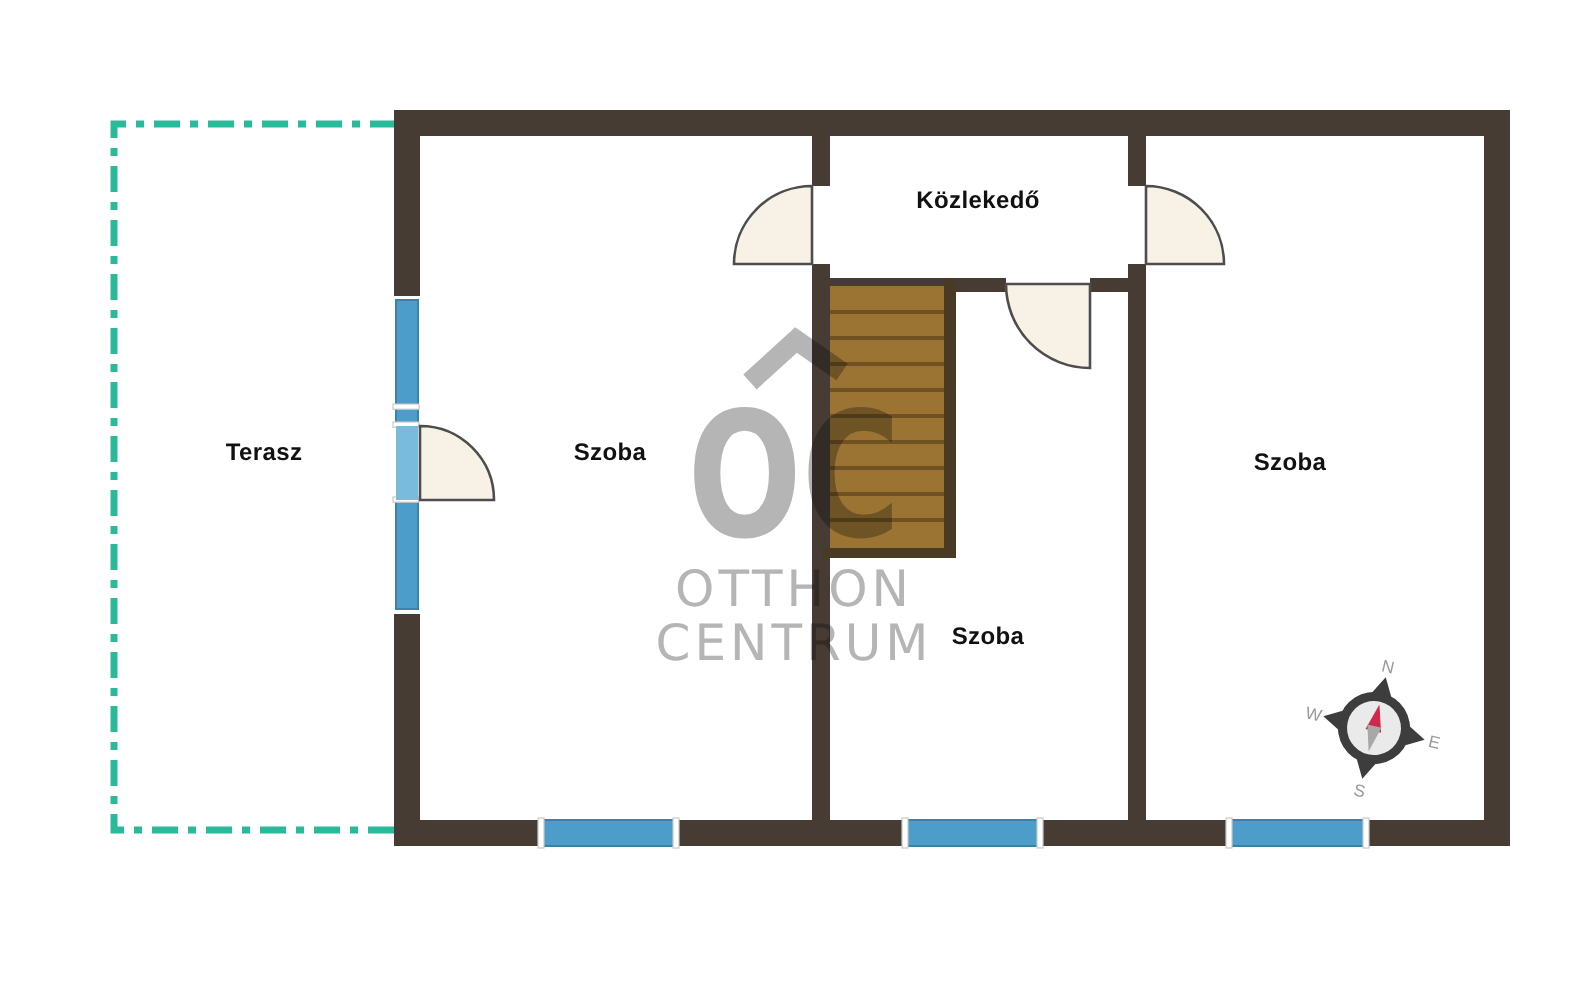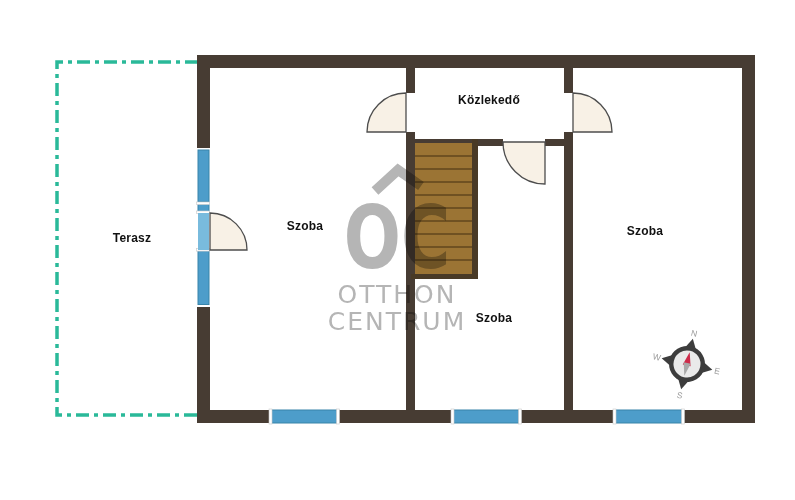--- a/index.html
+++ b/index.html
@@ -124,19 +124,19 @@
       <polygon points="0,12 3.6,-1 -3.6,-1" fill="#a8a8a8"></polygon>
       <g text-anchor="middle" fill="#9a9a9a">
         <text class="compass-letter" x="0" y="-28.5">N</text>
         <text class="compass-letter" x="31" y="3">E</text>
         <text class="compass-letter" x="0" y="35">S</text>
         <text class="compass-letter" x="-31" y="3">W</text>
       </g>
     </g>
   </svg>
 
-  <div class="room-label" style="left:132px;top:238px;">Terasz</div>
+  <div class="room-label" style="left:132px;top:226px;">Terasz</div>
   <div class="room-label" style="left:305px;top:226px;">Szoba</div>
   <div class="room-label" style="left:489px;top:100px;">Közlekedő</div>
   <div class="room-label" style="left:494px;top:318px;">Szoba</div>
   <div class="room-label" style="left:645px;top:231px;">Szoba</div>
 
 </div>
 
 </body></html>

